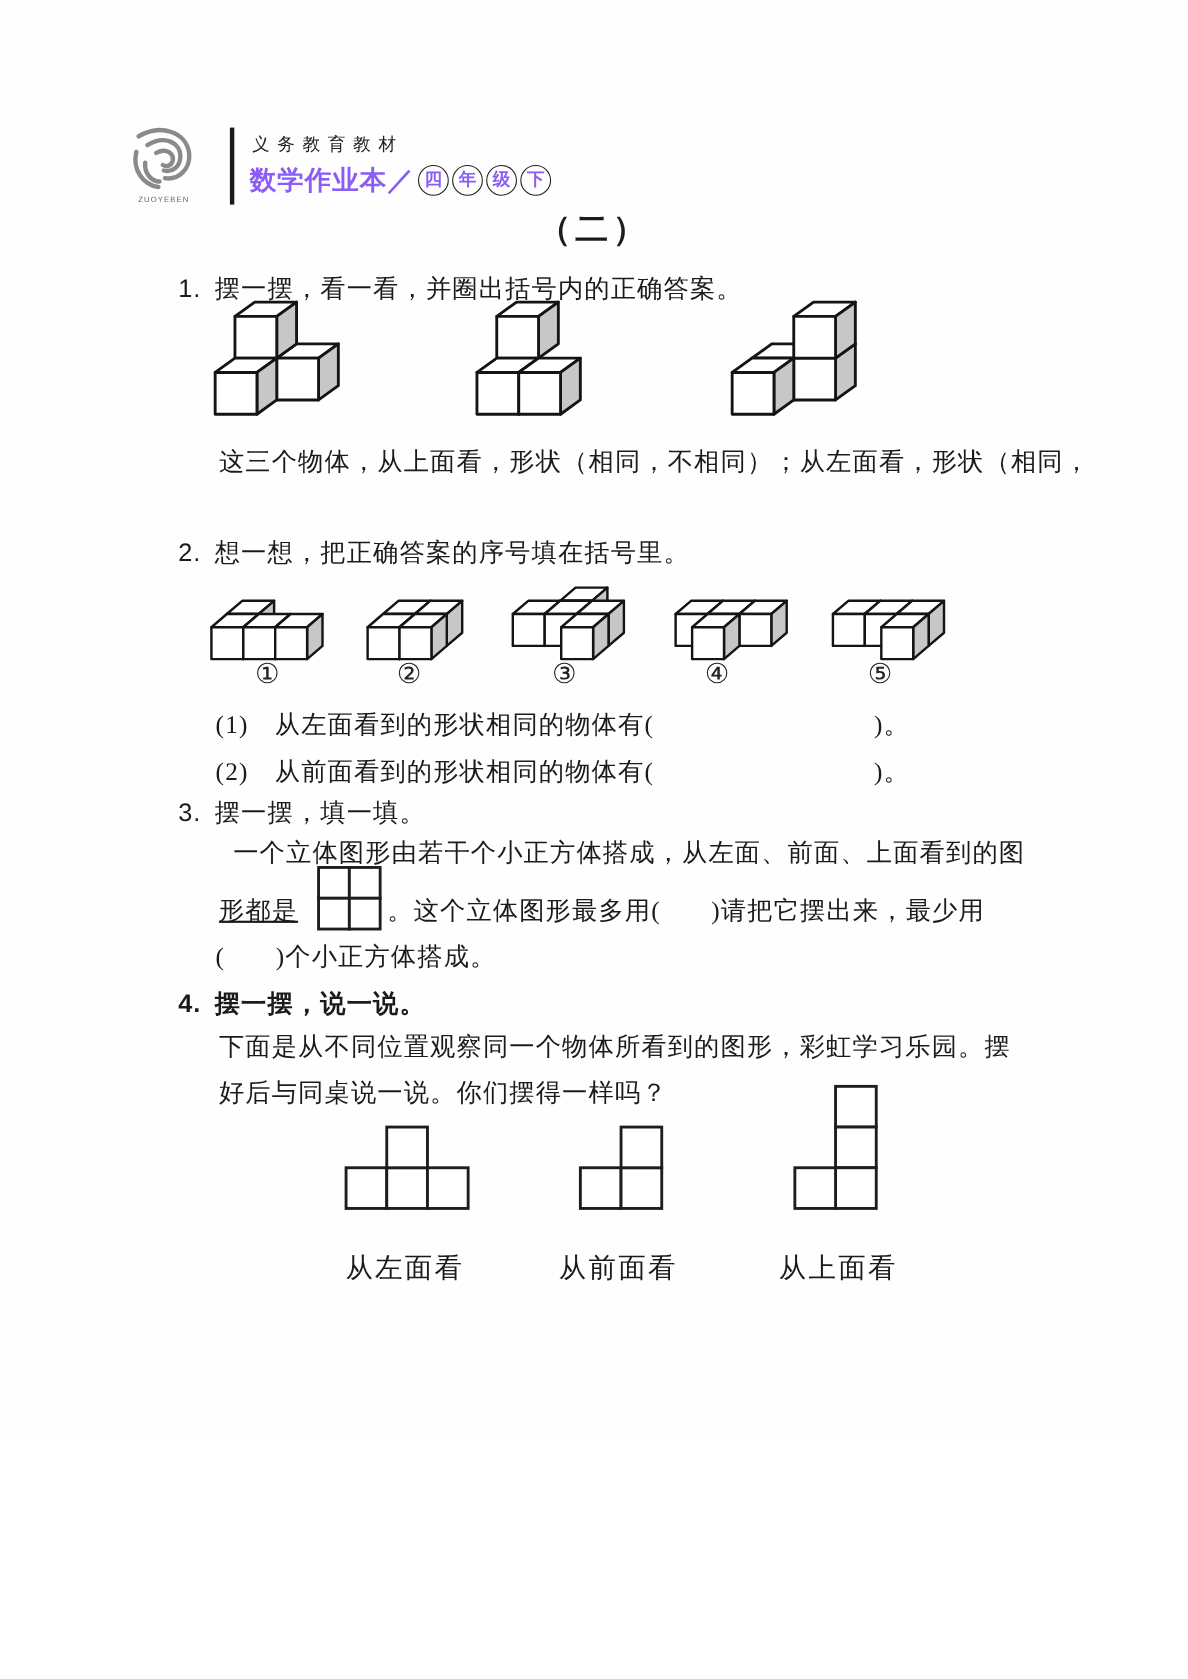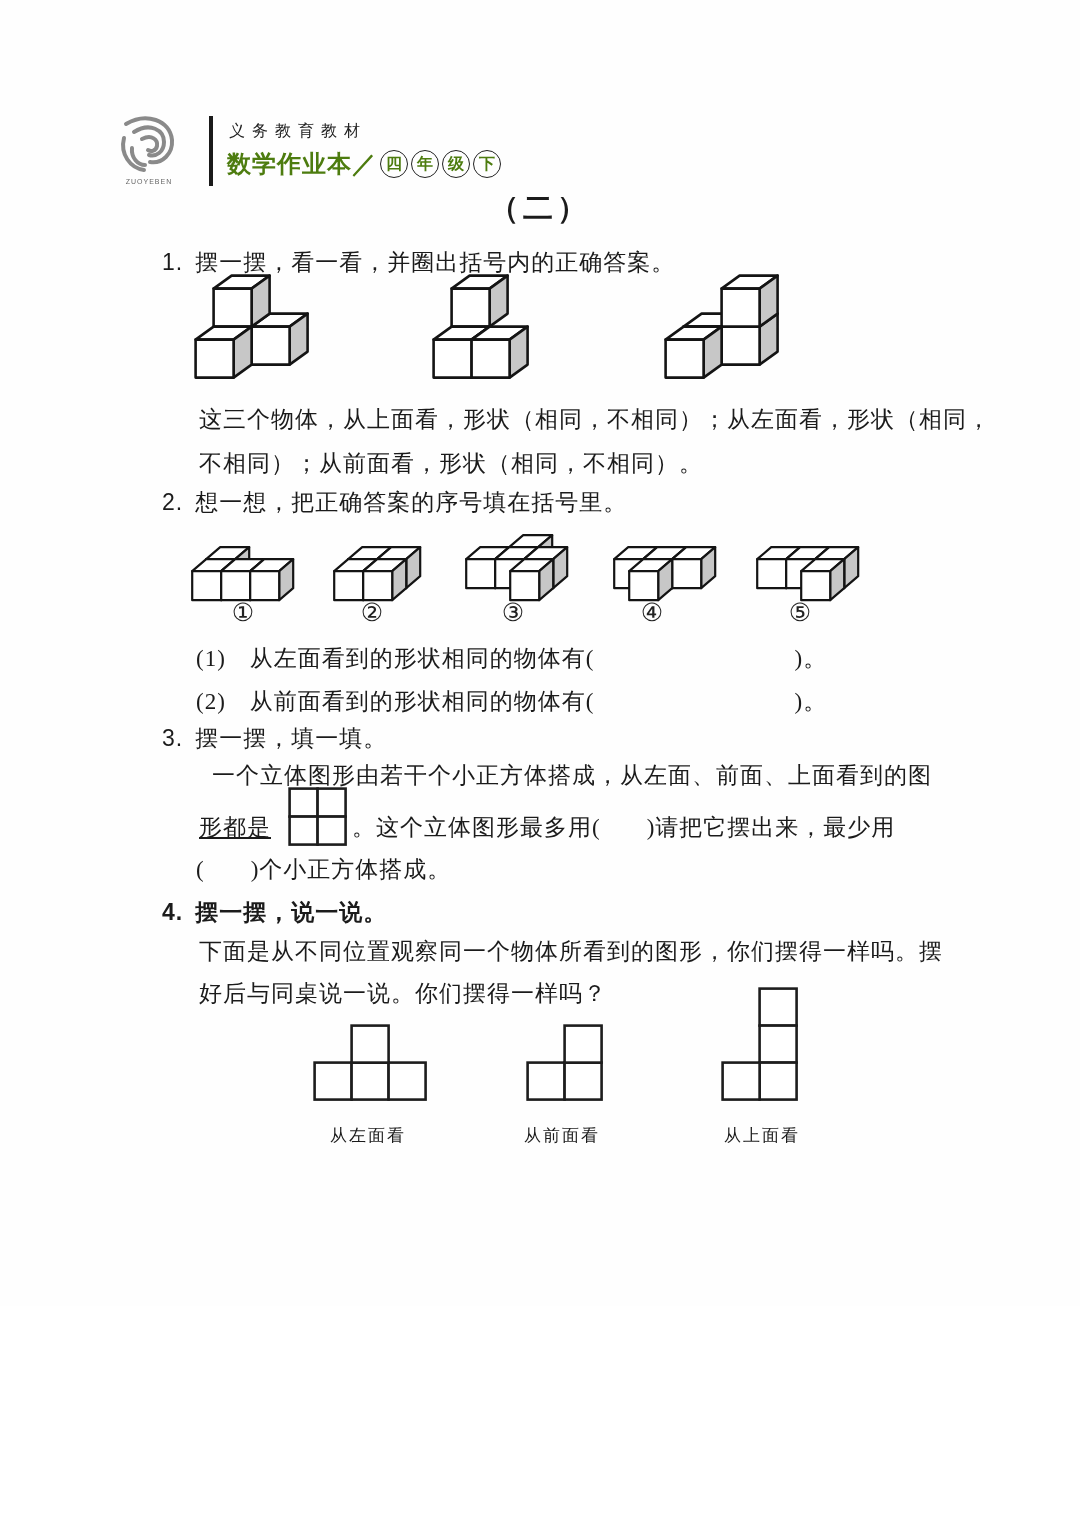--- a/index.html
+++ b/index.html
@@ -5,28 +5,28 @@
   html,body{margin:0;padding:0;background:#ffffff;}
   .page{position:relative;width:1080px;height:1306px;background:#fefefe;overflow:hidden;
         font-family:"Liberation Serif","DejaVu Serif",serif;color:#1b1b1b;}
   .abs{position:absolute;}
   .line{font-size:23px;line-height:32px;white-space:nowrap;letter-spacing:1px;}
   .qnum{font-family:"Liberation Sans","DejaVu Sans",sans-serif;font-size:23px;margin-right:12px;}
   .gap-big{display:inline-block;width:200px;}
   .gap-small{display:inline-block;width:46px;}
   .title{width:100%;text-align:center;font-size:30px;font-weight:bold;letter-spacing:4px;}
   .hdr-series{font-size:16px;letter-spacing:7px;color:#222;}
-  .hdr-sub{font-size:24px;font-weight:bold;color:#4d7c0f;letter-spacing:1px;display:flex;align-items:center;}
+  .hdr-sub{font-size:24px;font-weight:bold;color:#8b5cf6;letter-spacing:1px;display:flex;align-items:center;}
   .circled{display:inline-block;width:26px;height:26px;line-height:26px;border:1.5px solid #222;
            border-radius:50%;text-align:center;font-size:16px;font-weight:bold;margin-left:3px;letter-spacing:0;}
   .hdr-bar{width:4px;height:70px;background:#1a1a1a;}
   .figrow{display:block;}
   .fig{position:absolute;bottom:0;}
   .figlabel{font-size:25px;color:#222;transform:translateX(-50%);}
-  .viewlabel{font-size:17px;letter-spacing:2px;color:#1b1b1b;transform:translateX(-50%);}
+  .viewlabel{font-size:25px;letter-spacing:2px;color:#1b1b1b;transform:translateX(-50%);margin-top:12px;}
   .pagenum{font-family:Liberation Serif, serif;font-size:23px;color:#15803d;}
   .r-glyph{font-style:italic;font-size:50px;color:#8d8d8d;font-family:"DejaVu Serif","Liberation Serif",serif;}
   .watermark{font-family:"Liberation Sans","DejaVu Sans",sans-serif;font-size:33px;font-weight:bold;
              color:#ffffff;letter-spacing:3px;
              text-shadow:3px 3px 0 #474747,-1px -1px 0 #c8c8c8;}
 </style>
 </head>
 <body>
 
 <div class="page">
@@ -90,21 +90,20 @@
           <polygon points="56,-51 74,-64 112,-64 94,-51" fill="#ffffff" stroke="#141414" stroke-width="2.6" stroke-linejoin="round"></polygon>
           <polygon points="94,-51 112,-64 112,-26 94,-13" fill="#c7c7c7" stroke="#141414" stroke-width="2.6" stroke-linejoin="round"></polygon>
           <rect x="56" y="-51" width="38" height="38" fill="#ffffff" stroke="#141414" stroke-width="2.6" stroke-linejoin="round"></rect>
           <polygon points="0,0 18,-13 56,-13 38,0" fill="#ffffff" stroke="#141414" stroke-width="2.6" stroke-linejoin="round"></polygon>
           <polygon points="38,0 56,-13 56,25 38,38" fill="#c7c7c7" stroke="#141414" stroke-width="2.6" stroke-linejoin="round"></polygon>
           <rect x="0" y="0" width="38" height="38" fill="#ffffff" stroke="#141414" stroke-width="2.6" stroke-linejoin="round"></rect>
         </svg></div>
   </div>
 
   <div class="abs line" style="left:199px;top:404px;">这三个物体，从上面看，形状（相同，不相同）；从左面看，形状（相同，</div>
-  <div class="abs line" style="left:199px;top:448px;">不相同）；从前面看，形状（相同，不相同）。</div>
 
   <div class="abs line" style="left:162px;top:486px;">
     <span class="qnum">2.</span><span>想一想，把正确答案的序号填在括号里。</span>
   </div>
 
   <div class="abs figrow" style="left:190px;top:518px;width:760px;height:88px;">
     <div class="fig" style="left:0;"><svg width="105.4" height="57.4" viewBox="-2.2 -26.2 105.4 57.4">
           <polygon points="14,-12 28,-24 57,-24 43,-12" fill="#ffffff" stroke="#141414" stroke-width="2.2" stroke-linejoin="round"></polygon>
           <polygon points="43,-12 57,-24 57,5 43,17" fill="#c7c7c7" stroke="#141414" stroke-width="2.2" stroke-linejoin="round"></polygon>
           <rect x="14" y="-12" width="29" height="29" fill="#ffffff" stroke="#141414" stroke-width="2.2" stroke-linejoin="round"></rect>
@@ -209,21 +208,21 @@
   <div class="abs line" style="left:352px;top:812px;">
     <span>。这个立体图形最多用(</span><span class="gap-small"></span><span>)请把它摆出来，最少用</span>
   </div>
   <div class="abs line" style="left:196px;top:854px;">
     <span>(</span><span class="gap-small"></span><span>)个小正方体搭成。</span>
   </div>
 
   <div class="abs line" style="left:162px;top:896px;font-weight:bold;">
     <span class="qnum">4.</span><span>摆一摆，说一说。</span>
   </div>
-  <div class="abs line" style="left:199px;top:936px;">下面是从不同位置观察同一个物体所看到的图形，你们摆得一样吗。摆</div>
+  <div class="abs line" style="left:199px;top:936px;">下面是从不同位置观察同一个物体所看到的图形，彩虹学习乐园。摆</div>
   <div class="abs line" style="left:199px;top:978px;">好后与同桌说一说。你们摆得一样吗？</div>
 
   <div class="abs figrow" style="left:312px;top:1000px;width:560px;height:106px;">
     <div class="fig" style="left:0;"><svg width="116.2" height="79.2" viewBox="-2.6 -2.6 116.2 79.2">
           <rect x="0" y="37" width="37" height="37" fill="#ffffff" stroke="#1d1d1d" stroke-width="2.6"></rect>
           <rect x="37" y="37" width="37" height="37" fill="#ffffff" stroke="#1d1d1d" stroke-width="2.6"></rect>
           <rect x="74" y="37" width="37" height="37" fill="#ffffff" stroke="#1d1d1d" stroke-width="2.6"></rect>
           <rect x="37" y="0" width="37" height="37" fill="#ffffff" stroke="#1d1d1d" stroke-width="2.6"></rect>
         </svg></div>
     <div class="fig" style="left:213px;"><svg width="79.2" height="79.2" viewBox="-2.6 -2.6 79.2 79.2">

